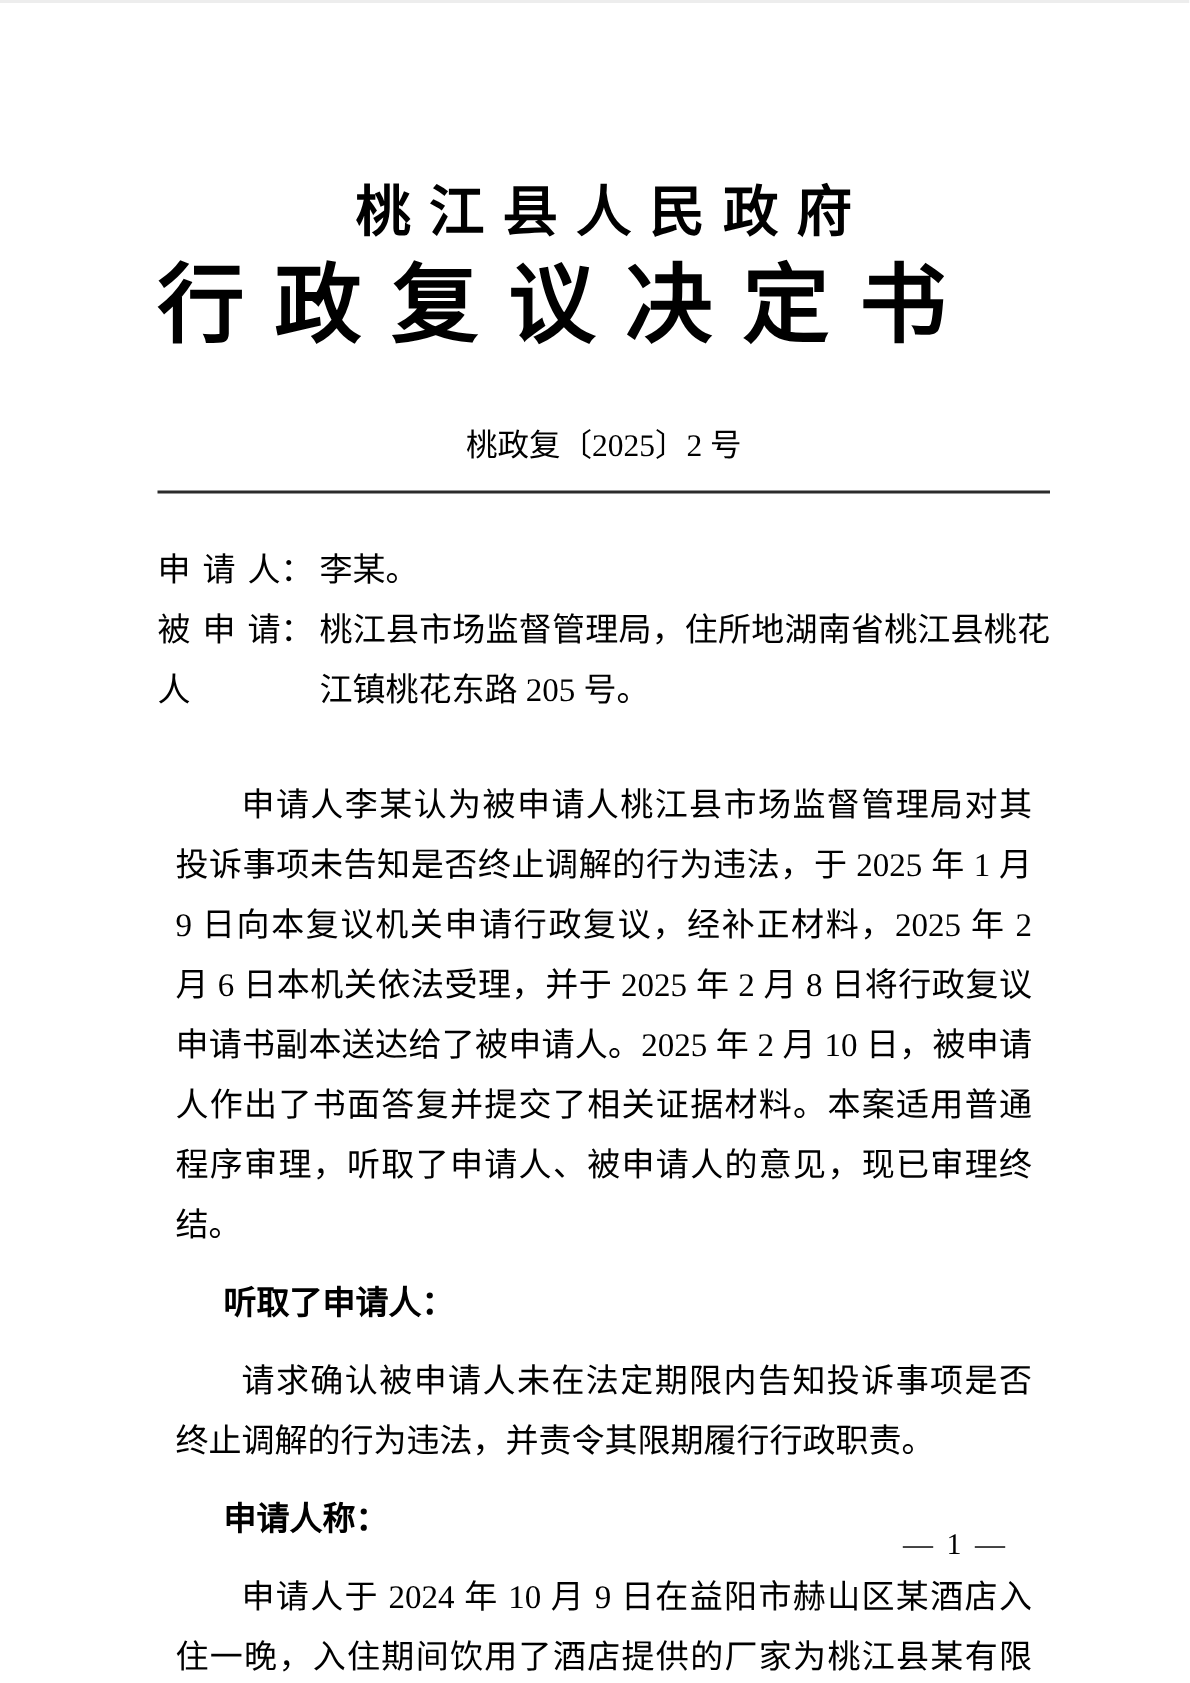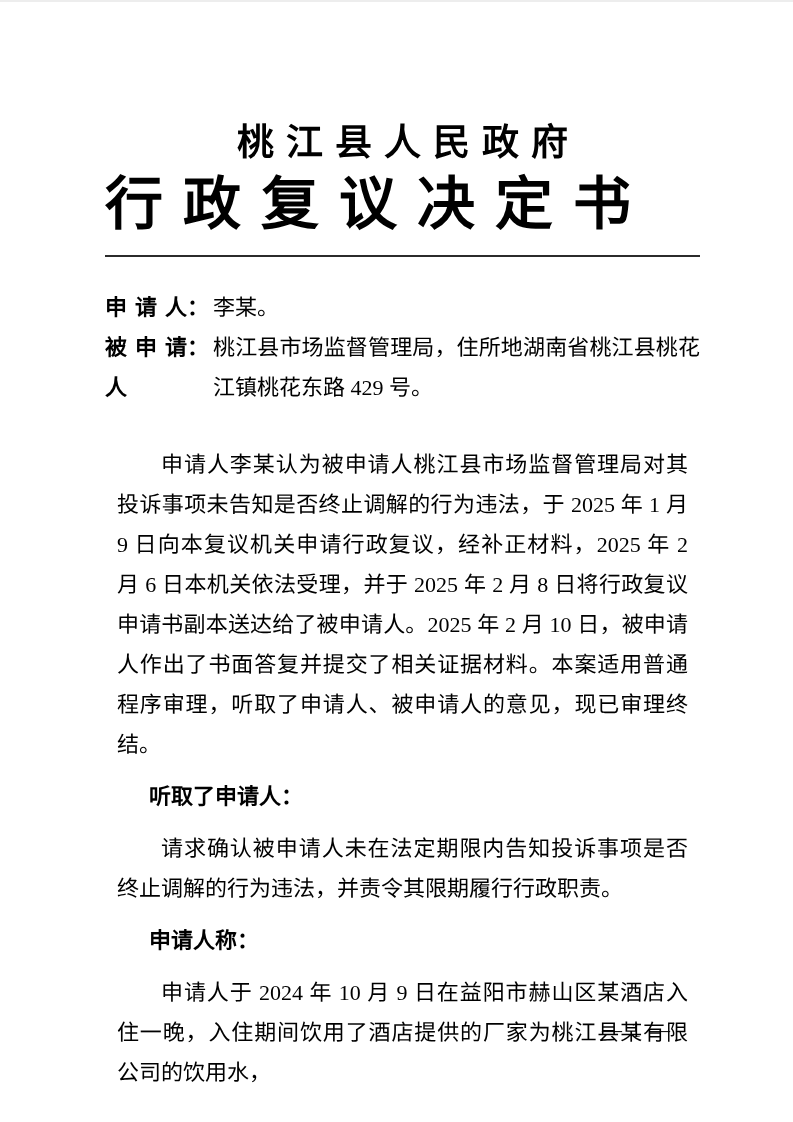--- a/index.html
+++ b/index.html
@@ -62,21 +62,21 @@
   .parties {
     margin-top: 31px;
     font-size: 22px;
     line-height: 40px;
   }
   .party-row { display: flex; }
   .party-head {
     flex: 0 0 auto;
     width: 104px;
     display: flex;
-    font-weight: bold;
+    font-weight: normal;
     font-family: "Liberation Sans", "DejaVu Sans", sans-serif;
   }
   .party-label {
     flex: 1;
     text-align: justify;
     text-align-last: justify;
   }
   .party-value {
     flex: 1;
     text-align: justify;
@@ -118,37 +118,38 @@
   <div class="content">
 
     <div class="title-authority">
       <span class="spaced">桃江县人民政府</span>
     </div>
 
     <div class="title-doctype">
       <span class="spaced">行政复议决定书</span>
     </div>
 
+    <div class="doc-number">桃政复〔2025〕2 号</div>
 
     <hr class="rule">
 
     <div class="parties">
       <div class="party-row">
         <span class="party-head">
           <span class="party-label">申请人</span>
             <span class="party-colon">：</span>
         </span>
         <span class="party-value">李某。</span>
       </div>
       <div class="party-row">
         <span class="party-head">
           <span class="party-label">被申请人</span>
             <span class="party-colon">：</span>
         </span>
-        <span class="party-value">桃江县市场监督管理局，住所地湖南省桃江县桃花江镇桃花东路 429 号。</span>
+        <span class="party-value">桃江县市场监督管理局，住所地湖南省桃江县桃花江镇桃花东路 205 号。</span>
       </div>
     </div>
 
     <div class="body-text">
       <p>申请人李某认为被申请人桃江县市场监督管理局对其投诉事项未告知是否终止调解的行为违法，于 2025 年 1 月 9 日向本复议机关申请行政复议，经补正材料，2025 年 2 月 6 日本机关依法受理，并于 2025 年 2 月 8 日将行政复议申请书副本送达给了被申请人。2025 年 2 月 10 日，被申请人作出了书面答复并提交了相关证据材料。本案适用普通程序审理，听取了申请人、被申请人的意见，现已审理终结。</p>
       <p class="section-heading">听取了申请人：</p>
       <p>请求确认被申请人未在法定期限内告知投诉事项是否终止调解的行为违法，并责令其限期履行行政职责。</p>
       <p class="section-heading">申请人称：</p>
       <p>申请人于 2024 年 10 月 9 日在益阳市赫山区某酒店入住一晚，入住期间饮用了酒店提供的厂家为桃江县某有限公司的饮用水，</p>
     </div>

